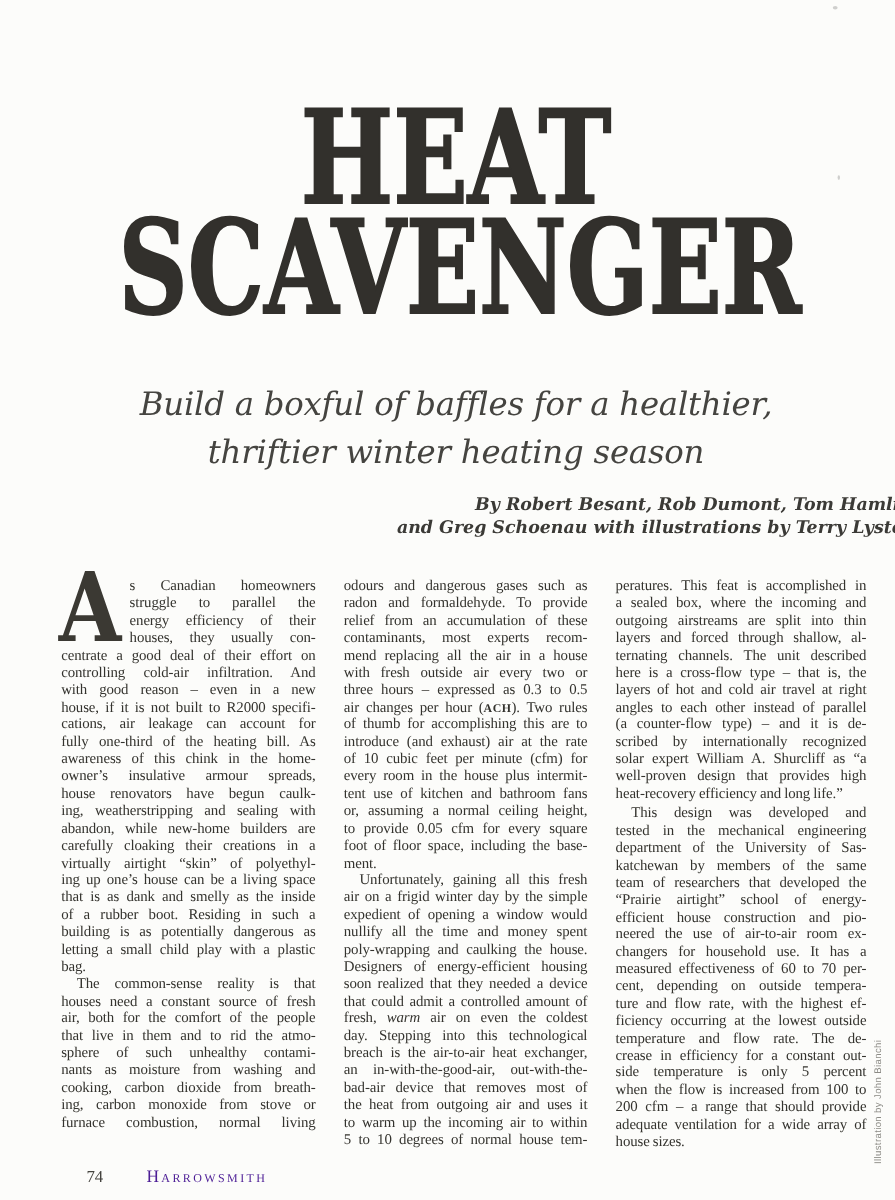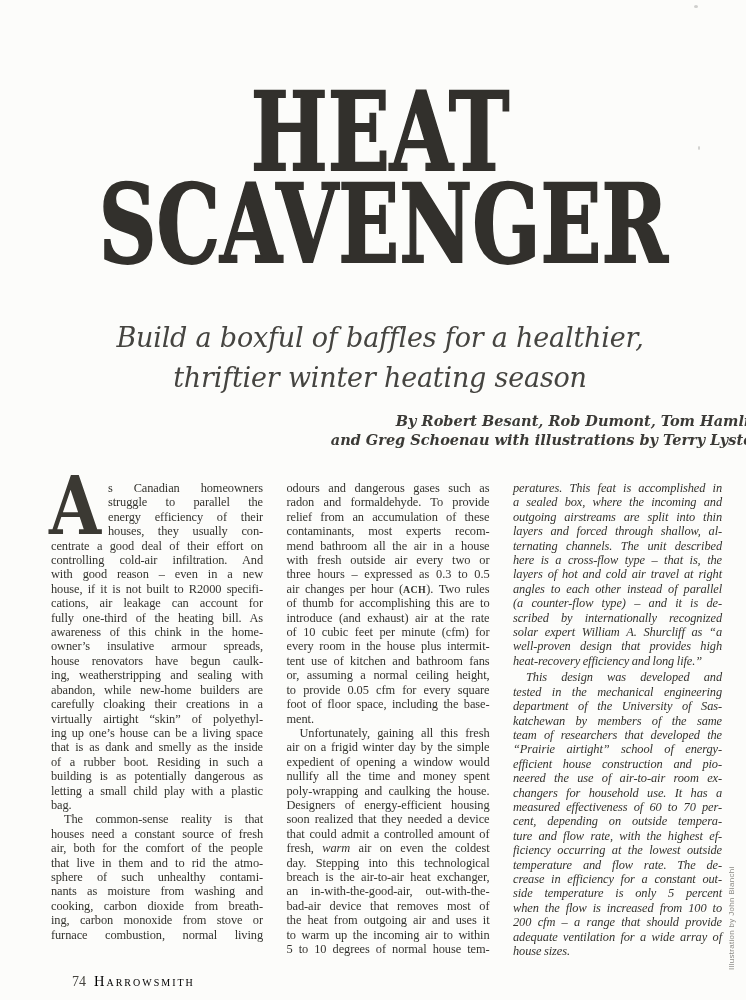--- a/index.html
+++ b/index.html
@@ -28,21 +28,21 @@
     font-size:14.5px; line-height:18.5px; color:#3b3a36;
   }
   
   .columns{
     position:absolute; top:481px; left:51px; width:671px;
     display:flex; justify-content:space-between;
   }
   .col{ overflow:visible; }
   .col.c1{ width:212px; }
   .col.c2{ width:203px; }
-  .col.c3{ width:209px;font-style:italic; }
+  .col.c3{ width:209px; }
   .bodyline{
     font-size:12.4px; line-height:14.42px; height:14.42px;
     text-align:justify; text-align-last:justify; text-justify:inter-word;
     word-spacing:-0.4px; letter-spacing:-0.1px; white-space:nowrap;
   }
   .bodyline.flush{ text-align-last:left; }
   .bodyline.indent{ padding-left:13px; }
   .bodyline.dc{ padding-left:57px; }
   .bodyline.pgap{ margin-top:2px; }
   .bodyline em{ font-style:italic; }
@@ -50,22 +50,22 @@
   .dropcap{
     position:absolute; left:49px; top:466px;
     font-family:"DejaVu Serif", serif; font-weight:bold;
     font-size:80px; line-height:80px; color:#3b3933;
     transform:scaleX(0.84); transform-origin:left top;
   }
   
   .footer{ position:absolute; top:972px; left:72px; color:#44433e; }
   .footer .pagenum{ font-size:14px; }
   .footer .mag{
-    margin-left:8px; font-variant:small-caps; font-size:14.5px;
-    letter-spacing:2px; color:#000000;
+    margin-left:36px; font-variant:small-caps; font-size:14.5px;
+    letter-spacing:2px; color:#4c1d95;
   }
   
   .credit{
     position:absolute; left:727px; top:860px; height:110px; width:12px;
     writing-mode:vertical-rl; transform:rotate(180deg);
     font-family:"Liberation Sans", sans-serif; font-size:8px;
     letter-spacing:0.3px; color:#8b8a85; white-space:nowrap;
   }
   
   .speck{ position:absolute; background:#9a9a96; border-radius:50%; opacity:.45; }
@@ -125,21 +125,21 @@
         <div class="bodyline">nants as moisture from washing and</div>
         <div class="bodyline">cooking, carbon dioxide from breath-</div>
         <div class="bodyline">ing, carbon monoxide from stove or</div>
         <div class="bodyline">furnace combustion, normal living</div>
       </div>
       <div class="col c2">
         <div class="bodyline">odours and dangerous gases such as</div>
         <div class="bodyline">radon and formaldehyde. To provide</div>
         <div class="bodyline">relief from an accumulation of these</div>
         <div class="bodyline">contaminants, most experts recom-</div>
-        <div class="bodyline">mend bathroom all the air in a house</div>
+        <div class="bodyline">mend replacing all the air in a house</div>
         <div class="bodyline">with fresh outside air every two or</div>
         <div class="bodyline">three hours – expressed as 0.3 to 0.5</div>
         <div class="bodyline">air changes per hour (<span class="sc">ACH</span>). Two rules</div>
         <div class="bodyline">of thumb for accomplishing this are to</div>
         <div class="bodyline">introduce (and exhaust) air at the rate</div>
         <div class="bodyline">of 10 cubic feet per minute (cfm) for</div>
         <div class="bodyline">every room in the house plus intermit-</div>
         <div class="bodyline">tent use of kitchen and bathroom fans</div>
         <div class="bodyline">or, assuming a normal ceiling height,</div>
         <div class="bodyline">to provide 0.05 cfm for every square</div>

